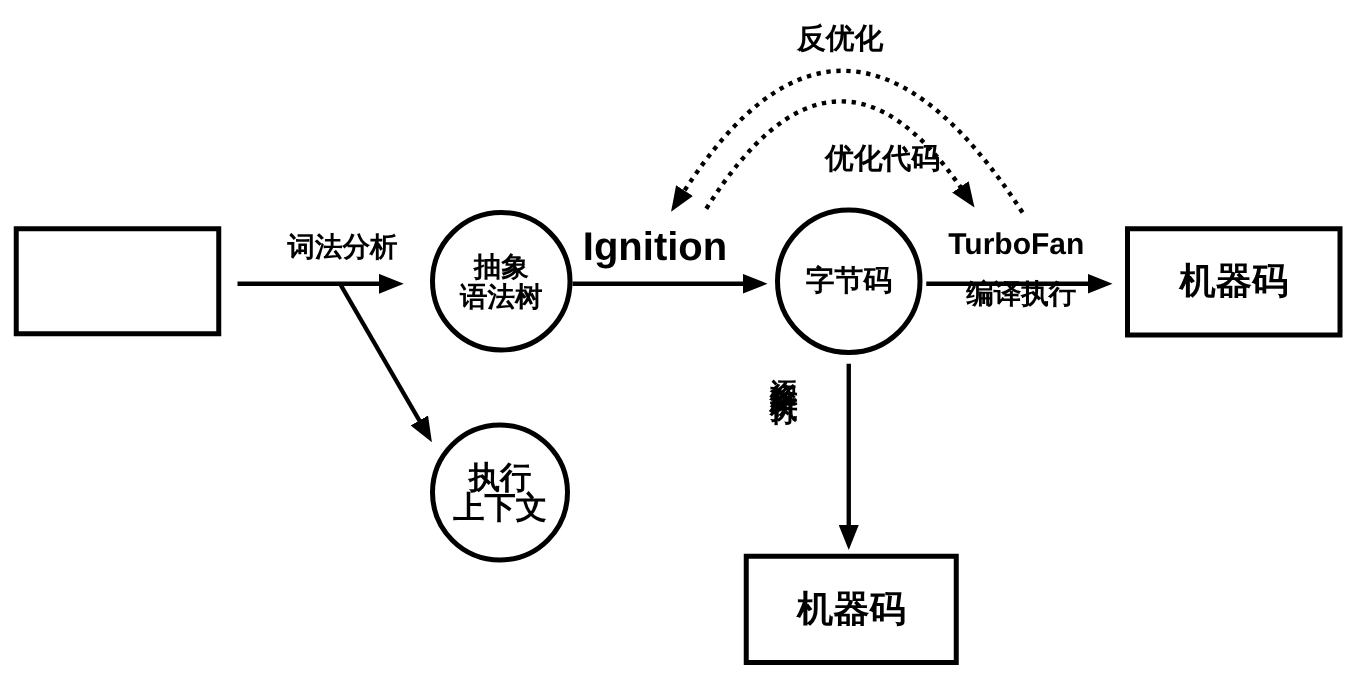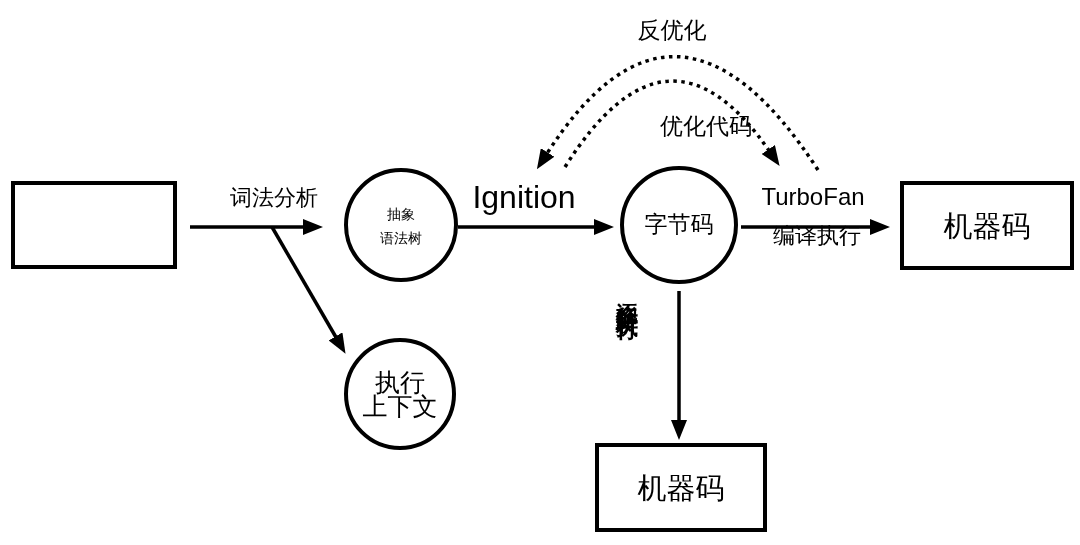--- a/index.html
+++ b/index.html
@@ -6,21 +6,21 @@
   .canvas {
     position:relative; width:1080px; height:545px; background:#ffffff;
     font-family:"Liberation Sans", sans-serif; overflow:hidden; color:#000;
   }
   svg.layer { position:absolute; left:0; top:0; }
   .shape  { fill:#ffffff; stroke:#000000; stroke-width:4; }
   .solid  { fill:none; stroke:#000000; stroke-width:3.5; }
   .dotted { fill:none; stroke:#000000; stroke-width:3.5; stroke-dasharray:3.5 4.5; }
   .lbl {
     position:absolute; transform:translate(-50%,-50%);
-    font-weight:400; white-space:nowrap; text-align:center; line-height:1.12;
+    font-weight:700; white-space:nowrap; text-align:center; line-height:1.12;
   }
   .v-lbl {
     position:absolute; left:627px; top:285px; transform:translateX(-50%);
     writing-mode:vertical-rl; text-orientation:upright;
     font-size:22px; font-weight:700; letter-spacing:3px;
   }
 </style>
 </head>
 <body>
 
@@ -44,21 +44,21 @@
 
     <rect class="shape" x="13" y="183" width="162" height="84"></rect>
     <rect class="shape" x="902" y="183" width="170" height="85"></rect>
     <rect class="shape" x="597" y="445" width="168" height="85"></rect>
     <circle class="shape" cx="401" cy="225" r="55"></circle>
     <circle class="shape" cx="679" cy="225" r="57"></circle>
     <circle class="shape" cx="400" cy="394" r="54"></circle>
   </svg>
 
 
-  <div class="lbl" style="left:401px;top:226px;font-size:14px;line-height:24px">
+  <div class="lbl" style="left:401px;top:226px;font-size:22px;line-height:24px">
     <div>抽象</div>
     <div>语法树</div>
   </div>
 
   <div class="lbl" style="left:400px;top:394px;font-size:25px;line-height:24px">
     <div>执行</div>
     <div>上下文</div>
   </div>
 
   <div class="lbl" style="left:679px;top:225px;font-size:23px">字节码</div>

